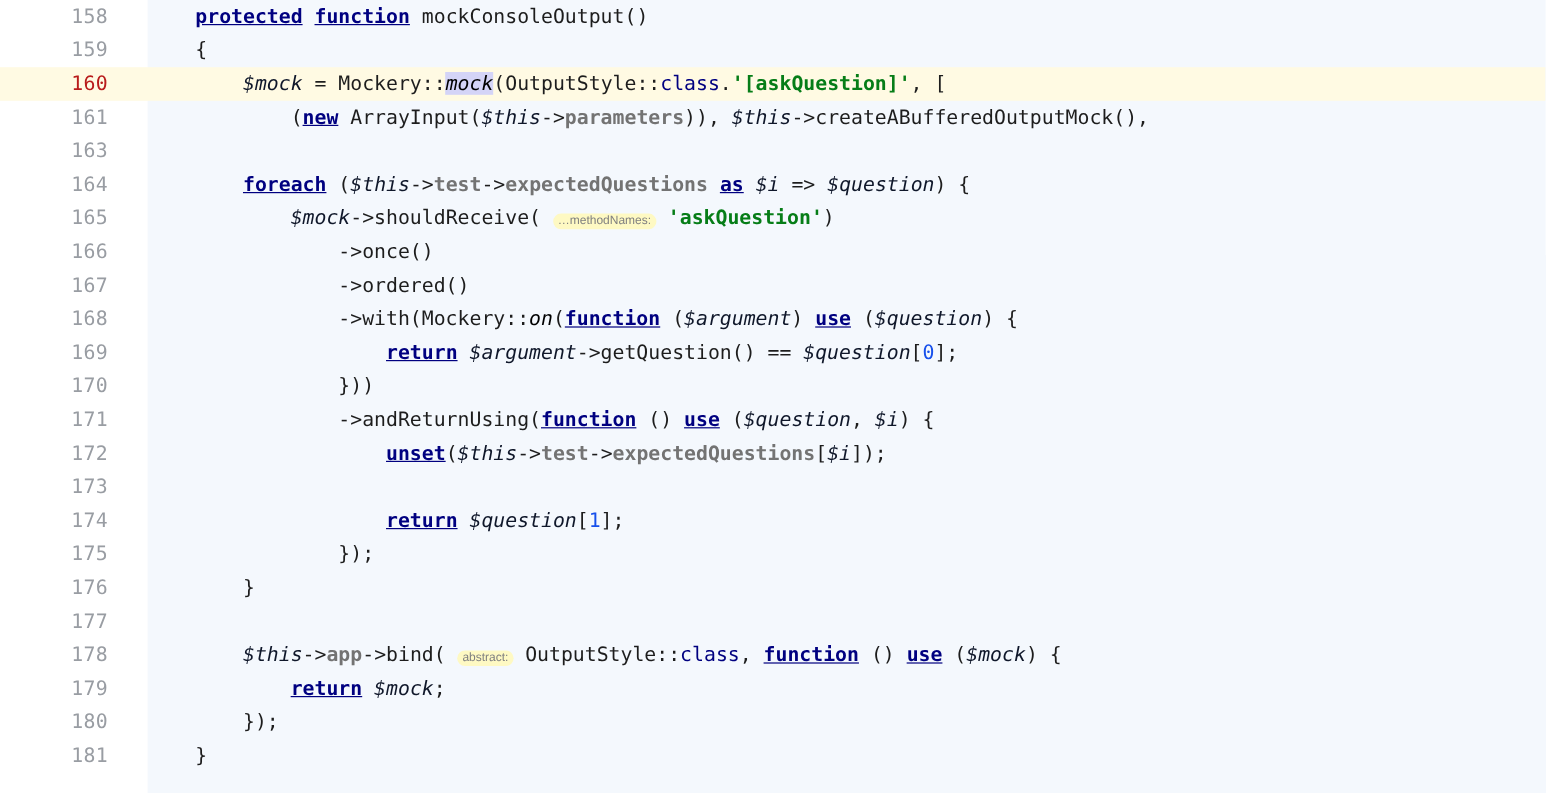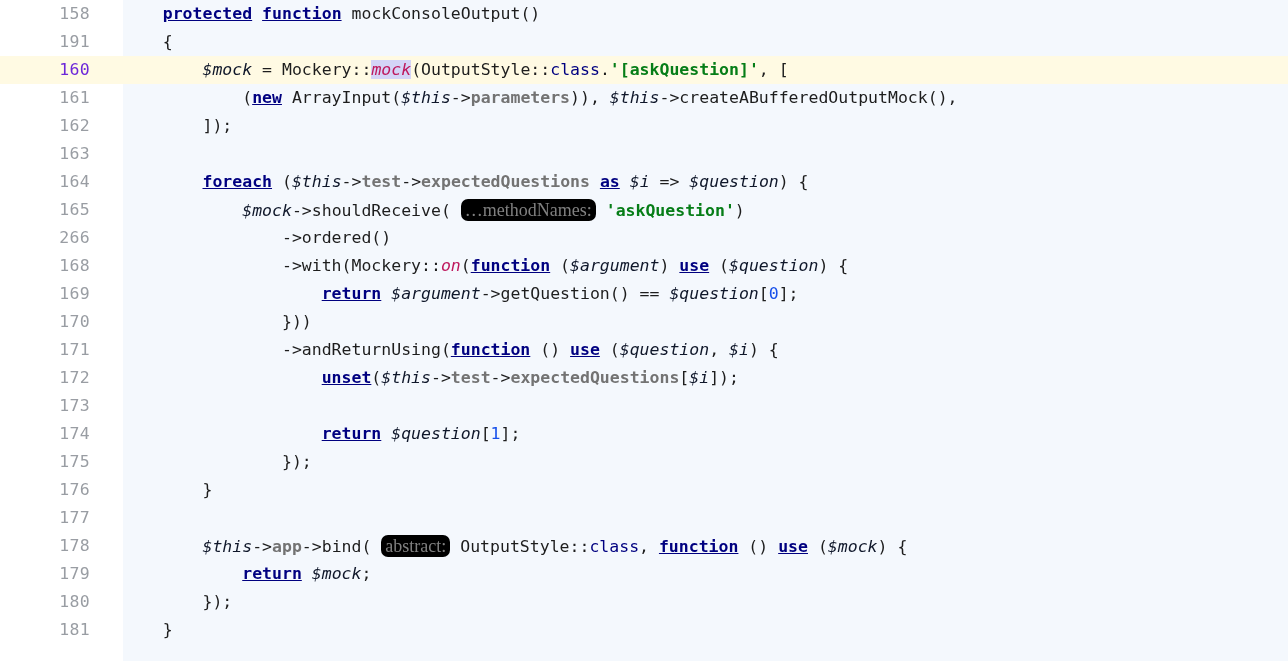--- a/index.html
+++ b/index.html
@@ -48,73 +48,73 @@
     position: absolute;
     left: 0;
     top: 0;
     width: 90px;
     text-align: right;
     color: #999da3;
     font-family: "DejaVu Sans Mono", "Liberation Mono", monospace;
     font-size: 16.5px;
     letter-spacing: 0.3px;
   }
-  .line.highlight .lineno { color: #6d28d9; }
+  .line.highlight .lineno { color: #b91c1c; }
 
   .code {
     position: absolute;
     left: 123px;
     top: 0;
     font-family: "DejaVu Sans Mono", "Liberation Mono", monospace;
     font-size: 16.5px;
     color: #1a1a1a;
     letter-spacing: 0px;
   }
 
   
   .t-kw      { color: #000080; font-weight: bold; text-decoration: underline; }          
   .t-plain   { color: #1d1d1d; }                              
   .t-var     { color: #0f172a; font-style: italic; }                              
   .t-prop    { color: #737373; font-weight: bold; }           
   .t-const   { color: #000080; font-weight: normal; }           
   .t-str     { color: #067d17; font-weight: bold; }           
   .t-num     { color: #1750eb; }                              
-  .t-static  { color: #be185d; font-style: italic; }          
+  .t-static  { color: #000000; font-style: italic; }          
 
   
   .sel-hl {
     background: #d4d4f7;
   }
 
   
   .hint {
-    font-family: Liberation Serif, serif;
-    font-size: 18px;
+    font-family: Liberation Sans, sans-serif;
+    font-size: 10px;
     color: #808080;
-    background: #000000;
+    background: #fef9c3;
     border-radius: 7px;
     padding: 1px 4px 1px 4px;
     letter-spacing: 0px;
   }
 </style>
 </head>
 <body>
 
 <div id="editor">
   <div id="gutter-bg"></div>
   <div id="lines">
       <div class="line"><span class="lineno">158</span><span class="code"><span class="t-plain">    </span><span class="t-kw">protected</span><span class="t-plain"> </span><span class="t-kw">function</span><span class="t-plain"> mockConsoleOutput()</span></span></div>
-      <div class="line"><span class="lineno">191</span><span class="code"><span class="t-plain">    {</span></span></div>
+      <div class="line"><span class="lineno">159</span><span class="code"><span class="t-plain">    {</span></span></div>
       <div class="line highlight"><span class="lineno">160</span><span class="code"><span class="t-plain">        </span><span class="t-var">$mock</span><span class="t-plain"> = Mockery::</span><span class="t-static sel-hl">mock</span><span class="t-plain">(OutputStyle::</span><span class="t-const">class</span><span class="t-plain">.</span><span class="t-str">'[askQuestion]'</span><span class="t-plain">, [</span></span></div>
       <div class="line"><span class="lineno">161</span><span class="code"><span class="t-plain">            (</span><span class="t-kw">new</span><span class="t-plain"> ArrayInput(</span><span class="t-var">$this</span><span class="t-plain">-&gt;</span><span class="t-prop">parameters</span><span class="t-plain">)), </span><span class="t-var">$this</span><span class="t-plain">-&gt;createABufferedOutputMock(),</span></span></div>
-      <div class="line"><span class="lineno">162</span><span class="code"><span class="t-plain">        ]);</span></span></div>
       <div class="line"><span class="lineno">163</span><span class="code"></span></div>
       <div class="line"><span class="lineno">164</span><span class="code"><span class="t-plain">        </span><span class="t-kw">foreach</span><span class="t-plain"> (</span><span class="t-var">$this</span><span class="t-plain">-&gt;</span><span class="t-prop">test</span><span class="t-plain">-&gt;</span><span class="t-prop">expectedQuestions</span><span class="t-plain"> </span><span class="t-kw">as</span><span class="t-plain"> </span><span class="t-var">$i</span><span class="t-plain"> =&gt; </span><span class="t-var">$question</span><span class="t-plain">) {</span></span></div>
       <div class="line"><span class="lineno">165</span><span class="code"><span class="t-plain">            </span><span class="t-var">$mock</span><span class="t-plain">-&gt;shouldReceive(</span><span class="t-plain"> </span><span class="hint">…methodNames:</span><span class="t-plain"> </span><span class="t-str">'askQuestion'</span><span class="t-plain">)</span></span></div>
-      <div class="line"><span class="lineno">266</span><span class="code"><span class="t-plain">                -&gt;ordered()</span></span></div>
+      <div class="line"><span class="lineno">166</span><span class="code"><span class="t-plain">                -&gt;once()</span></span></div>
+      <div class="line"><span class="lineno">167</span><span class="code"><span class="t-plain">                -&gt;ordered()</span></span></div>
       <div class="line"><span class="lineno">168</span><span class="code"><span class="t-plain">                -&gt;with(Mockery::</span><span class="t-static">on</span><span class="t-plain">(</span><span class="t-kw">function</span><span class="t-plain"> (</span><span class="t-var">$argument</span><span class="t-plain">) </span><span class="t-kw">use</span><span class="t-plain"> (</span><span class="t-var">$question</span><span class="t-plain">) {</span></span></div>
       <div class="line"><span class="lineno">169</span><span class="code"><span class="t-plain">                    </span><span class="t-kw">return</span><span class="t-plain"> </span><span class="t-var">$argument</span><span class="t-plain">-&gt;getQuestion() == </span><span class="t-var">$question</span><span class="t-plain">[</span><span class="t-num">0</span><span class="t-plain">];</span></span></div>
       <div class="line"><span class="lineno">170</span><span class="code"><span class="t-plain">                }))</span></span></div>
       <div class="line"><span class="lineno">171</span><span class="code"><span class="t-plain">                -&gt;andReturnUsing(</span><span class="t-kw">function</span><span class="t-plain"> () </span><span class="t-kw">use</span><span class="t-plain"> (</span><span class="t-var">$question</span><span class="t-plain">, </span><span class="t-var">$i</span><span class="t-plain">) {</span></span></div>
       <div class="line"><span class="lineno">172</span><span class="code"><span class="t-plain">                    </span><span class="t-kw">unset</span><span class="t-plain">(</span><span class="t-var">$this</span><span class="t-plain">-&gt;</span><span class="t-prop">test</span><span class="t-plain">-&gt;</span><span class="t-prop">expectedQuestions</span><span class="t-plain">[</span><span class="t-var">$i</span><span class="t-plain">]);</span></span></div>
       <div class="line"><span class="lineno">173</span><span class="code"></span></div>
       <div class="line"><span class="lineno">174</span><span class="code"><span class="t-plain">                    </span><span class="t-kw">return</span><span class="t-plain"> </span><span class="t-var">$question</span><span class="t-plain">[</span><span class="t-num">1</span><span class="t-plain">];</span></span></div>
       <div class="line"><span class="lineno">175</span><span class="code"><span class="t-plain">                });</span></span></div>
       <div class="line"><span class="lineno">176</span><span class="code"><span class="t-plain">        }</span></span></div>
       <div class="line"><span class="lineno">177</span><span class="code"></span></div>

